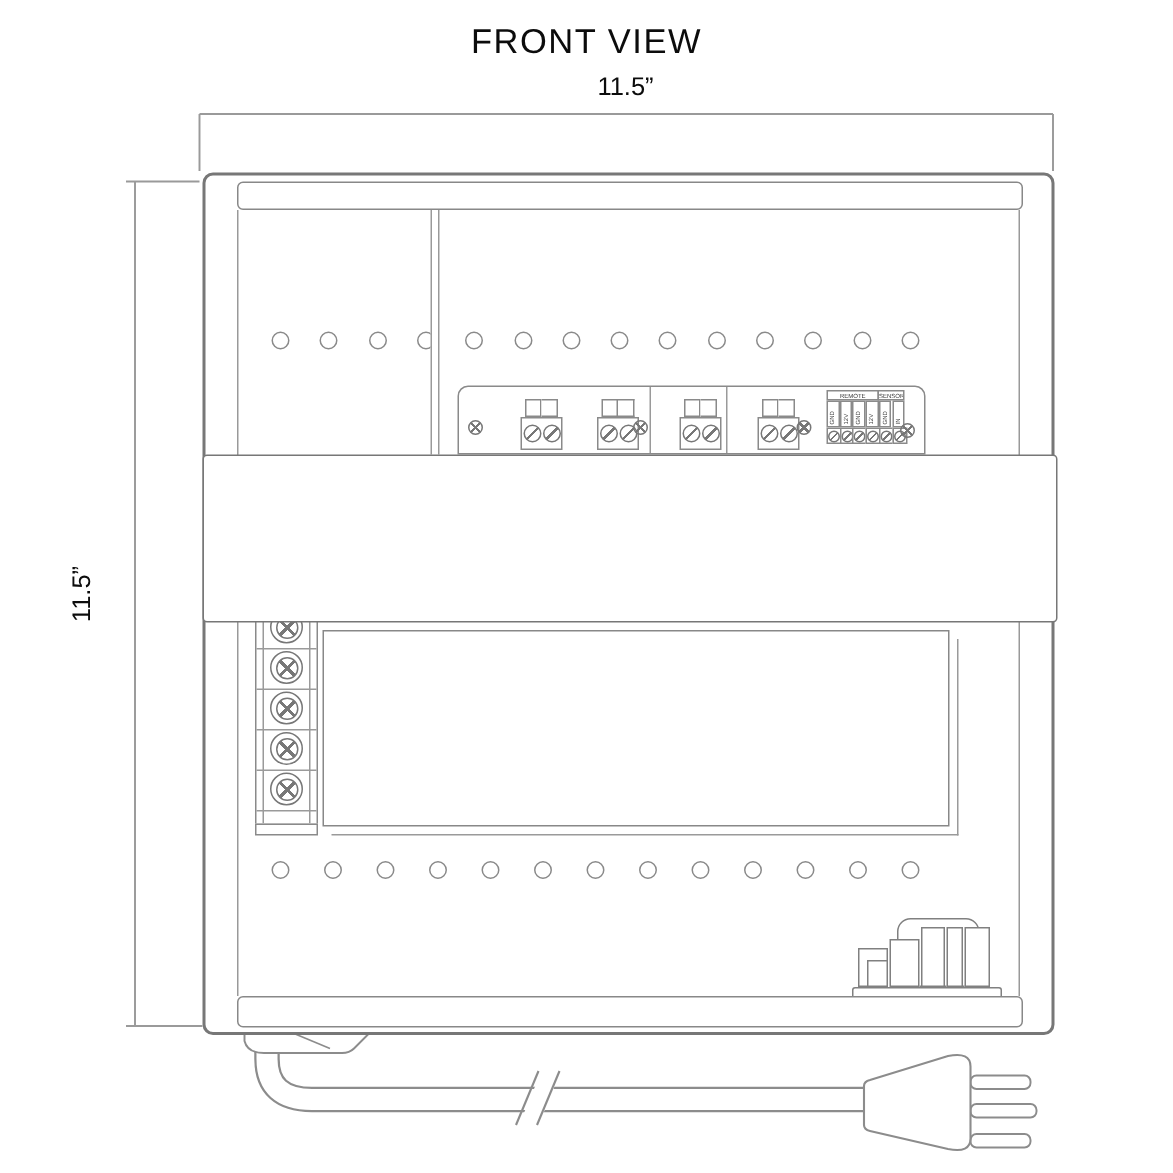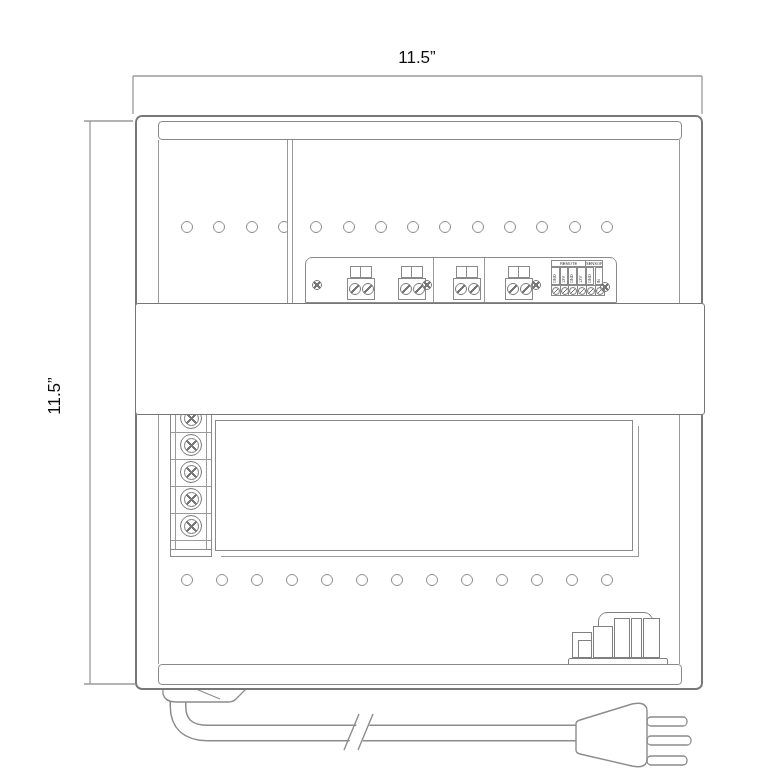--- a/index.html
+++ b/index.html
@@ -75,20 +75,21 @@
   .window{position:absolute;left:78px;top:303px;width:418px;height:131px;background:#fff;
           border:1.3px solid #888;box-sizing:border-box;}
   
   .pm{position:absolute;background:#fff;border:1.2px solid #808080;box-sizing:border-box;}
 </style>
 </head>
 <body>
 
 <div class="canvas">
 
+  <div class="title">FRONT VIEW</div>
   <div class="dim-top">11.5”</div>
   <div class="dim-left">11.5”</div>
 
   <svg class="underlay" width="782" height="782" viewBox="0 0 782 782">
 
     <g stroke="#9a9a9a" stroke-width="1.3">
       <line x1="133" y1="76" x2="702" y2="76"></line>
       <line x1="133" y1="76" x2="133" y2="114"></line>
       <line x1="702" y1="76" x2="702" y2="114"></line>
     </g>

